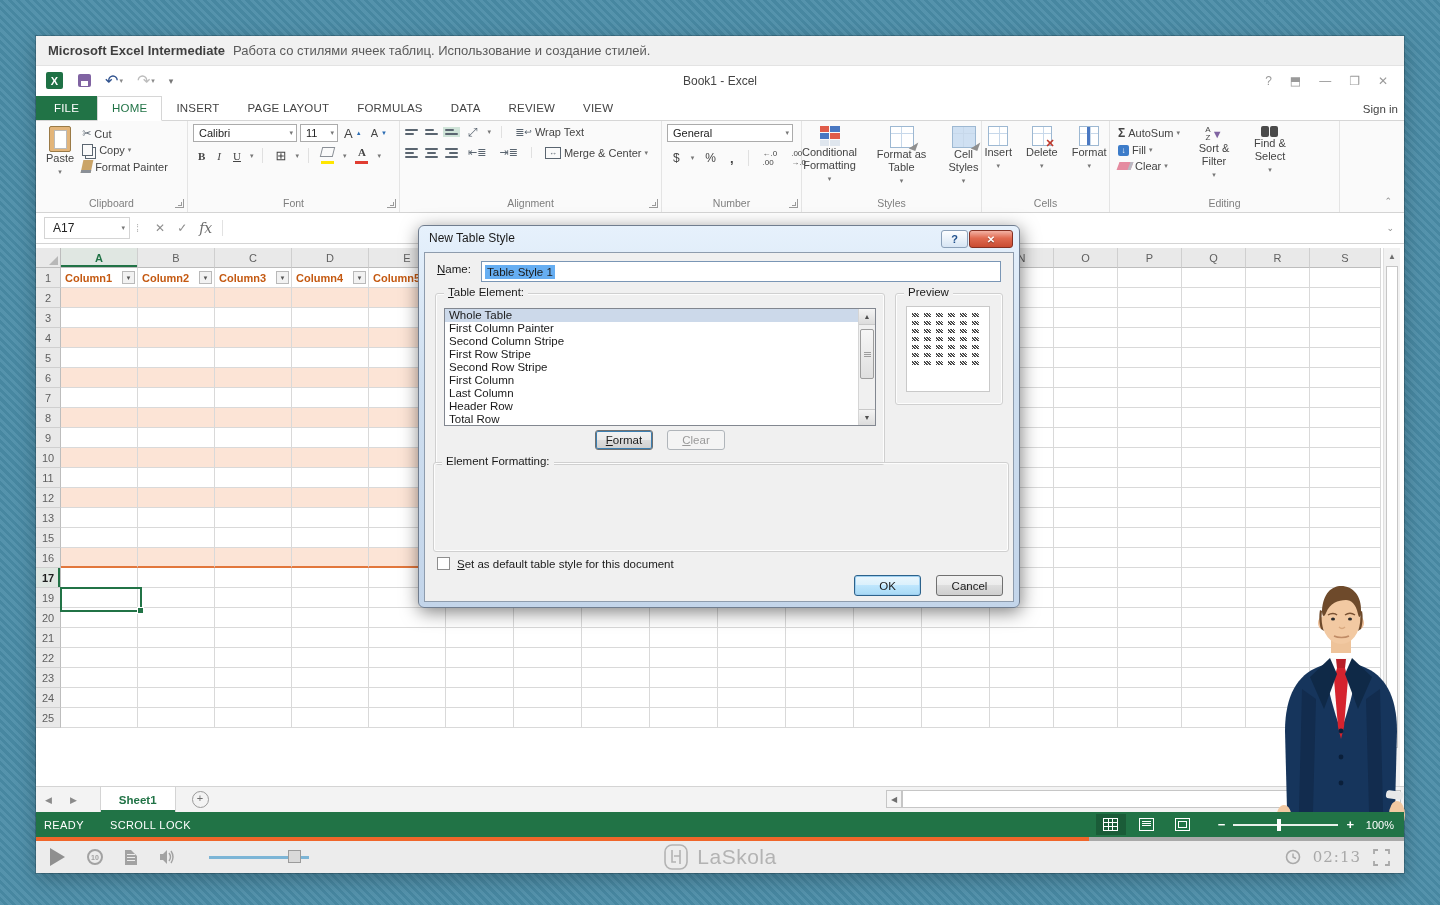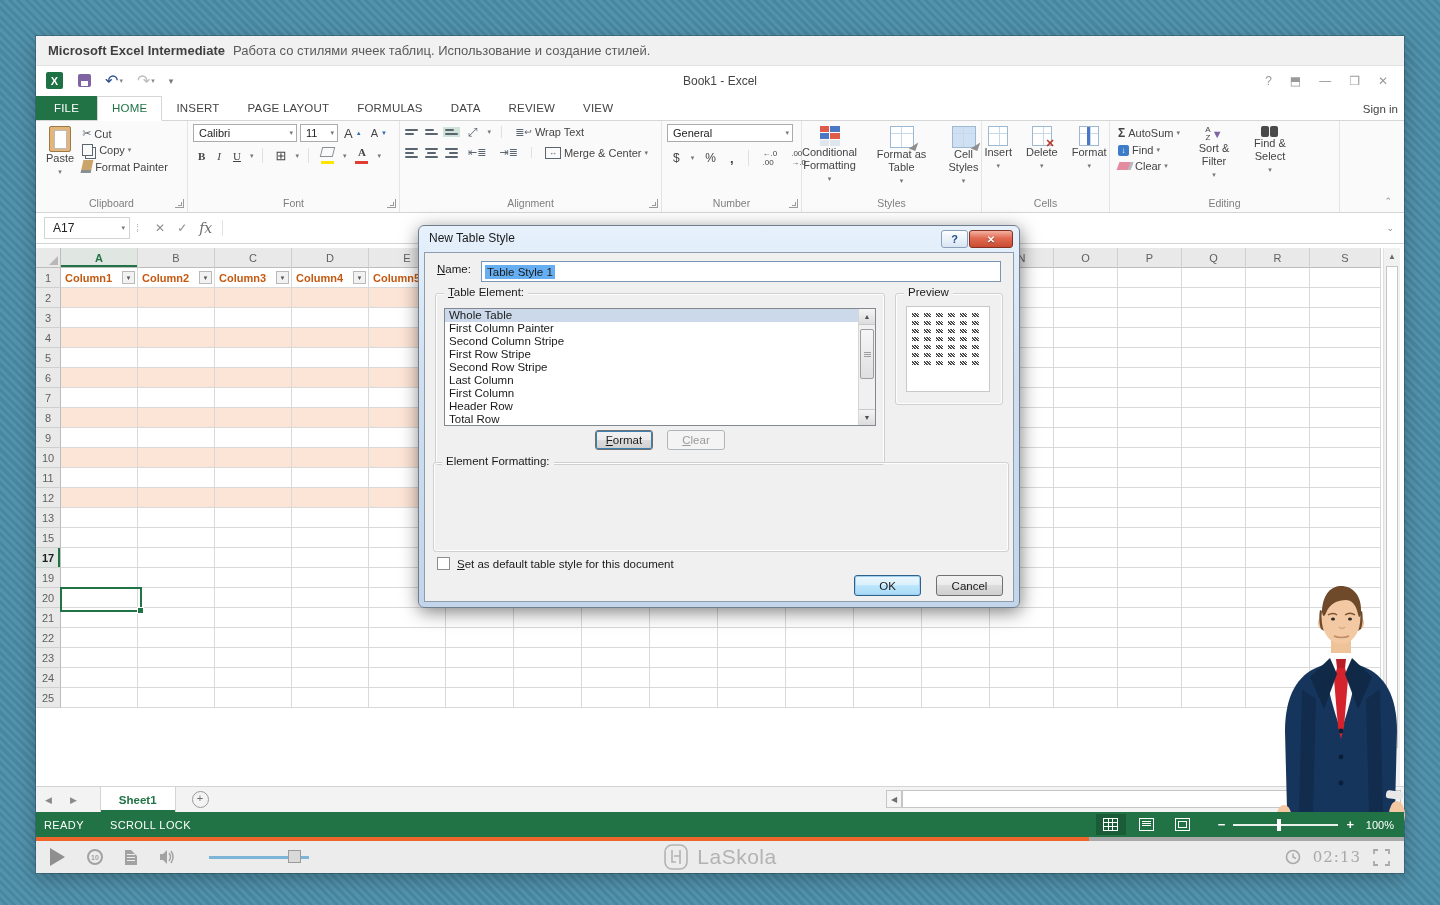--- a/index.html
+++ b/index.html
@@ -423,21 +423,21 @@
       <div class="rgroup" style="width:230px;">
         <div class="gcontent" style="gap:6px;">
           <div style="display:flex;flex-direction:column;gap:2px;padding-top:1px;">
             <span class="sbtn">
                 <b style="font-size:12px;">Σ</b>
                 <span>AutoSum</span>
                 <span class="dd">▾</span>
               </span>
             <span class="sbtn">
                 <span class="ico" style="width:11px;height:11px;background:#3d7cc9;color:#fff;font-size:8px;border-radius:2px;">↓</span>
-                <span>Find</span>
+                <span>Fill</span>
                 <span class="dd">▾</span>
               </span>
             <span class="sbtn">
                 <span class="ico" style="width:11px;height:8px;background:#e58ba0;transform:skewX(-20deg);border-right:3px solid #b9b9c2;"></span>
                 <span>Clear</span>
                 <span class="dd">▾</span>
               </span>
           </div>
           <div class="bigbtn">
             <span style="display:inline-flex;align-items:center;gap:1px;">
@@ -798,20 +798,42 @@
           <div class="cell" style="width: 64px;"></div>
           <div class="cell" style="width: 71px;"></div>
         </div>
         <div class="grow">
           <div class="rowh">15</div>
           <div class="cell" style="width: 77px;"></div>
           <div class="cell" style="width: 77px;"></div>
           <div class="cell" style="width: 77px;"></div>
           <div class="cell" style="width: 77px;"></div>
           <div class="cell" style="width: 77px;"></div>
+          <div class="cell" style="width: 68px;"></div>
+          <div class="cell" style="width: 68px;"></div>
+          <div class="cell" style="width: 68px;"></div>
+          <div class="cell" style="width: 68px;"></div>
+          <div class="cell" style="width: 68px;"></div>
+          <div class="cell" style="width: 68px;"></div>
+          <div class="cell" style="width: 68px;"></div>
+          <div class="cell" style="width: 68px;"></div>
+          <div class="cell" style="width: 64px;"></div>
+          <div class="cell" style="width: 64px;"></div>
+          <div class="cell" style="width: 64px;"></div>
+          <div class="cell" style="width: 64px;"></div>
+          <div class="cell" style="width: 64px;"></div>
+          <div class="cell" style="width: 71px;"></div>
+        </div>
+        <div class="grow">
+          <div class="rowh">16</div>
+          <div class="cell band tbottom" style="width: 77px;"></div>
+          <div class="cell band tbottom" style="width: 77px;"></div>
+          <div class="cell band tbottom" style="width: 77px;"></div>
+          <div class="cell band tbottom" style="width: 77px;"></div>
+          <div class="cell band tbottom" style="width: 77px;"></div>
           <div class="cell" style="width: 68px;"></div>
           <div class="cell" style="width: 68px;"></div>
           <div class="cell" style="width: 68px;"></div>
           <div class="cell" style="width: 68px;"></div>
           <div class="cell" style="width: 68px;"></div>
           <div class="cell" style="width: 68px;"></div>
           <div class="cell" style="width: 68px;"></div>
           <div class="cell" style="width: 68px;"></div>
           <div class="cell" style="width: 64px;"></div>
           <div class="cell" style="width: 64px;"></div>
@@ -1130,22 +1152,22 @@
         </div>
 
       <div class="groupbox gb-element">
         <span class="legend accel">Table Element:</span>
         <div class="listbox" id="elem-list">
             <div class="litem sel">Whole Table</div>
             <div class="litem">First Column Painter</div>
             <div class="litem">Second Column Stripe</div>
             <div class="litem">First Row Stripe</div>
             <div class="litem">Second Row Stripe</div>
+            <div class="litem">First Column</div>
             <div class="litem">Last Column</div>
-            <div class="litem">First Column</div>
             <div class="litem">Header Row</div>
             <div class="litem">Total Row</div>
           </div>
         <div class="lscroll" style="position:absolute;right:9px;top:15px;height:116px;">
           <div class="btn">▲</div>
           <div class="lthumb">
               <i></i>
               <i></i>
               <i></i>
             </div>

